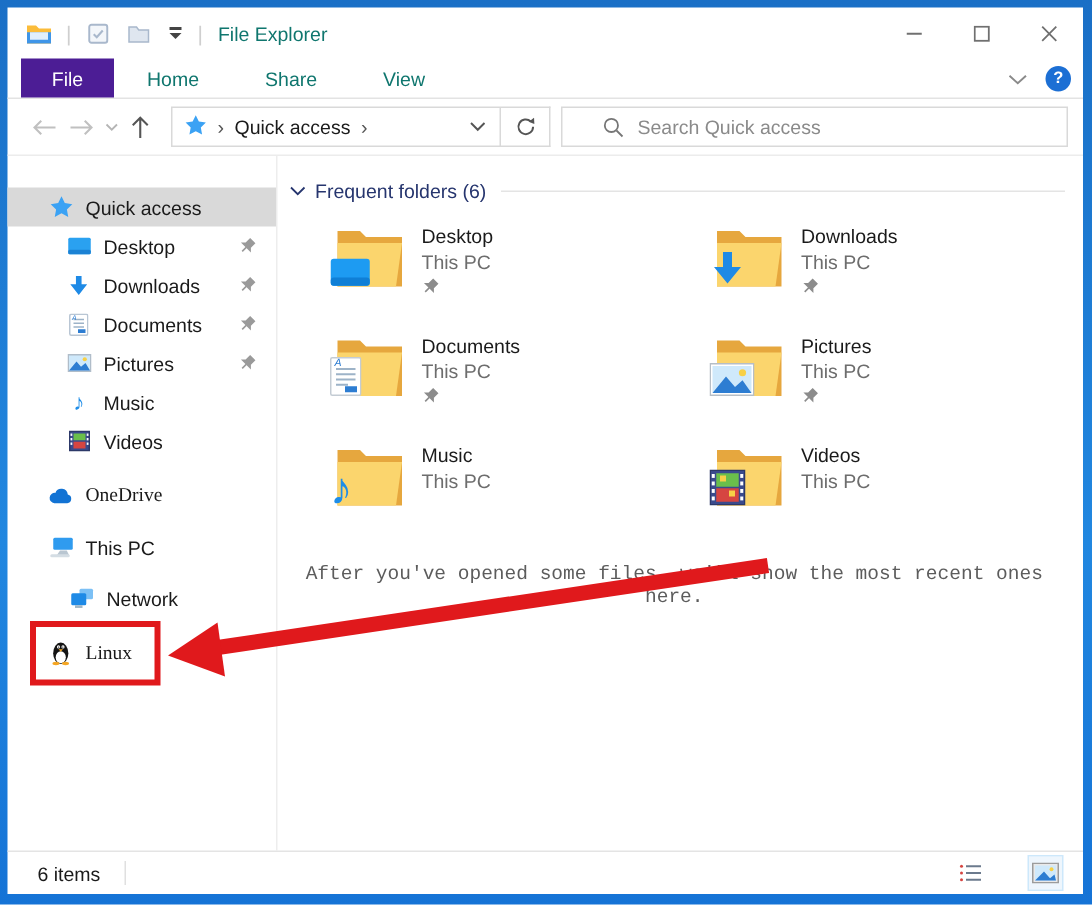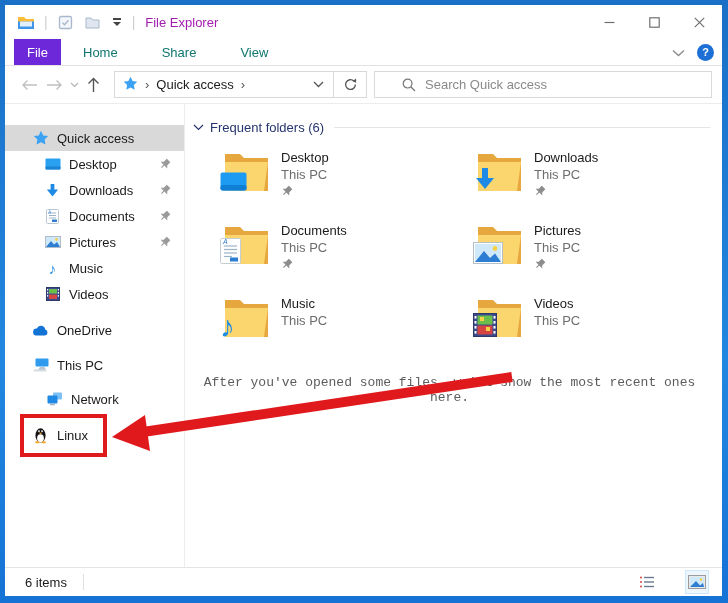--- a/index.html
+++ b/index.html
@@ -11,28 +11,28 @@
     display:flex; flex-direction:column; }
 
   
   .titlebar { height:34px; display:flex; align-items:center; padding-left:11px; flex:0 0 auto; }
   .qat { display:flex; align-items:center; gap:7px; }
   .qat .sep { color:#cfcfcf; font-size:14px; margin:0 1px; }
   .qat-btn { display:flex; align-items:center; justify-content:center; width:20px; height:20px; }
   .qat-drop { display:flex; flex-direction:column; align-items:center; width:14px; }
   .qat-drop .bar { width:8px; height:1.5px; background:#444; margin-bottom:2px; }
   .qat-drop .tri { width:0; height:0; border-left:4px solid transparent; border-right:4px solid transparent; border-top:4px solid #444; }
-  .win-title { margin-left:9px; color:#a21caf;text-align:center; }
+  .win-title { margin-left:9px; color:#0f766e;text-align:center; }
   .tb-spacer { flex:1; }
   .winctl { display:flex; height:100%; }
   .winctl .wbtn { width:45px; height:100%; display:flex; align-items:center; justify-content:center; }
 
   
   .tabsrow { height:27px; display:flex; align-items:stretch; border-bottom:1px solid #e3e3e3; flex:0 0 auto; position:relative; }
-  .tab-file { margin-left:9px; width:47px; background:#6d28d9; color:#fff; display:flex; align-items:center; justify-content:center; }
+  .tab-file { margin-left:9px; width:62px; background:#4c1d95; color:#fff; display:flex; align-items:center; justify-content:center; }
   .tab { padding:0 22px; display:flex; align-items:center; color:#0f766e; }
   .ribbon-right { position:absolute; right:8px; top:0; height:100%; display:flex; align-items:center; gap:12px; }
   .help-circle { width:17px; height:17px; border-radius:50%; background:#1c6fd4; color:#fff; font-size:11px; font-weight:bold; display:flex; align-items:center; justify-content:center; }
 
   
   .addrrow { height:38px; display:flex; align-items:center; padding:0 10px 0 12px; border-bottom:1px solid #ececec; flex:0 0 auto; }
   .navbtn { width:25px; height:26px; display:flex; align-items:center; justify-content:center; }
   .navbtn.small { width:14px; }
   .crumbbox { width:220px; height:27px; border:1px solid #d9d9d9; display:flex; align-items:center; padding:0 4px 0 8px; margin-left:8px; }
   .crumbbox .crumb-sep { color:#555; margin:0 7px; font-size:13px; }
@@ -45,21 +45,21 @@
 
   
   .main { flex:1; display:flex; min-height:0; }
   .sidebar { width:180px; flex:0 0 auto; padding-top:21px; border-right:1px solid #ededed; }
   .side-item { height:26px; display:flex; align-items:center; padding-left:27px; position:relative; }
   .side-item.child { padding-left:39px; }
   .side-item.selected { background:#d9d9d9; }
   .sicon { width:17px; height:17px; display:flex; align-items:center; justify-content:center; margin-right:8px; flex:0 0 auto; }
   .slabel { white-space:nowrap; }
   .pin { position:absolute; right:13px; top:7px; }
-  .mt10 { margin-top:10px; } .mt9 { margin-top:9px; } .mt8 { margin-top:8px;padding-left:41px; }
+  .mt10 { margin-top:10px;font-family:Liberation Serif, serif; } .mt9 { margin-top:9px; } .mt8 { margin-top:8px;padding-left:41px; }
 
   .content { flex:1; padding-top:14px; position:relative; min-width:0; }
   .group-header { display:flex; align-items:center; padding:0 12px 0 8px; height:18px; }
   .group-header .gh-text { color:#26356e; margin-left:6px; white-space:nowrap; }
   .group-header .rule { flex:1; height:1px; background:#e4e4e4; margin-left:10px; }
 
   .tiles { display:grid; grid-template-columns:253px 253px; row-gap:21px; padding:13px 0 0 38px; }
   .tile { display:flex; height:52px; }
   .tile-icon { position:relative; width:47px; height:44px; margin-right:11px; flex:0 0 auto; }
   .tile-icon .overlay { position:absolute; left:-3px; bottom:-1px; }

